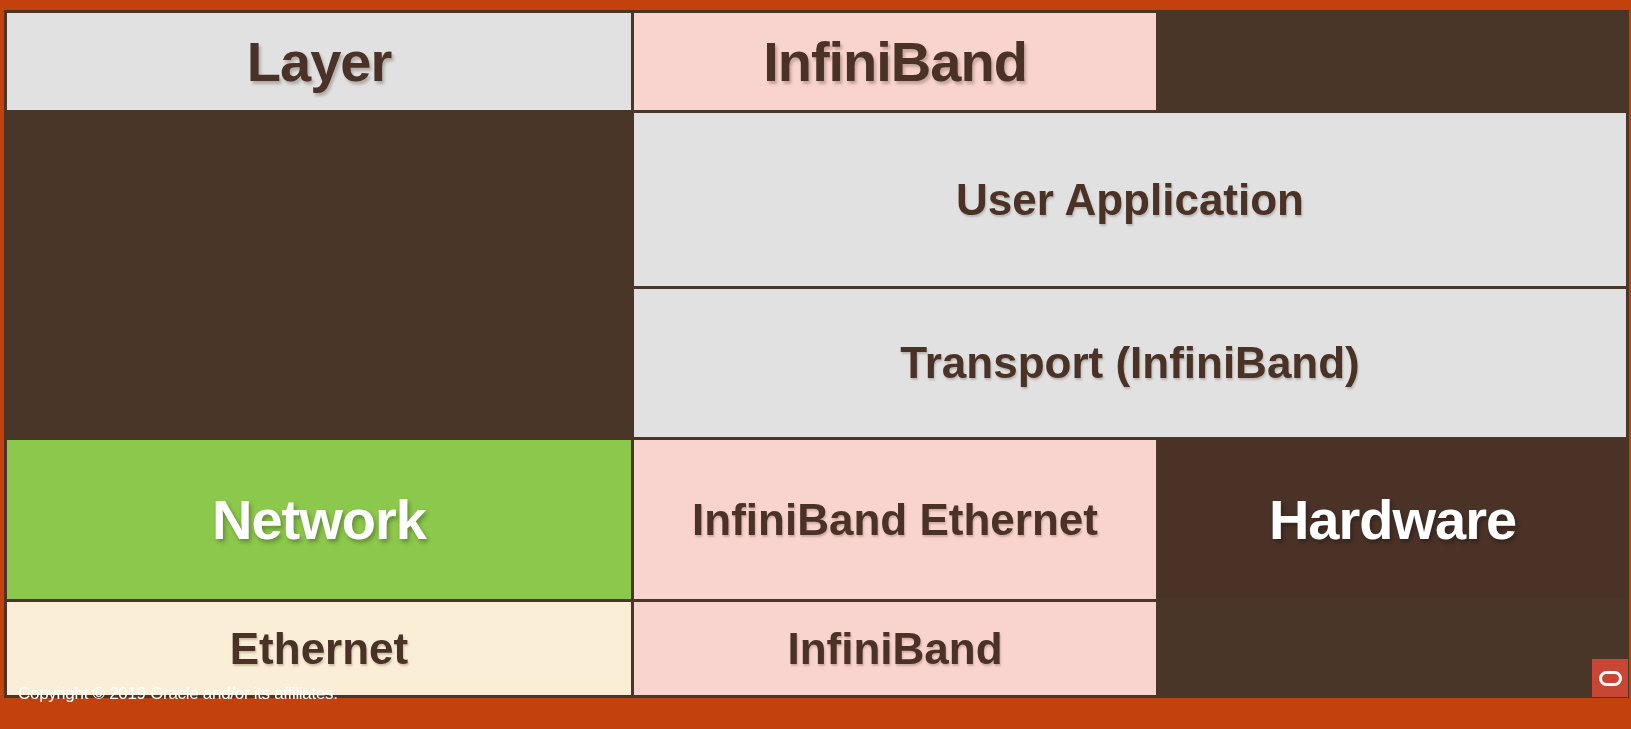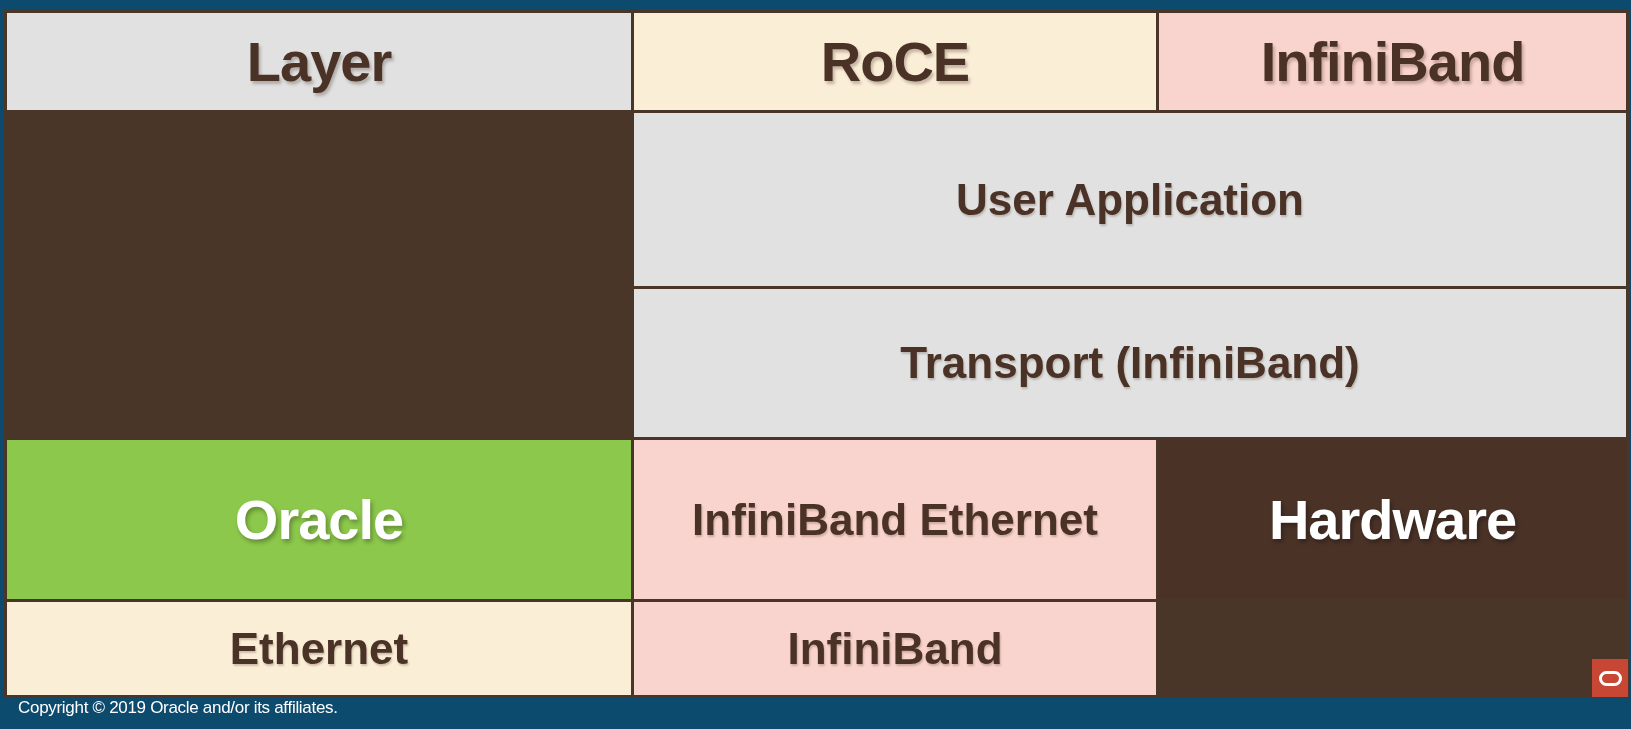--- a/index.html
+++ b/index.html
@@ -4,21 +4,21 @@
 <style>
   html, body {
     margin: 0;
     padding: 0;
     background: #000000;
   }
   .slide {
     position: relative;
     width: 1631px;
     height: 729px;
-    background: #0c4a6e;
+    background: #c2410c;
     overflow: hidden;
     font-family: "Liberation Sans", sans-serif;
   }
   .grid {
     position: absolute;
     left: 4px;
     top: 10px;
     width: 1625px;
     height: 688px;
     box-sizing: border-box;
@@ -62,21 +62,21 @@
     font-weight: bold;
     color: #4A3227;
     text-shadow: 1px 2px 2px rgba(74, 50, 39, 0.25);
   }
   .span-rows   { grid-row: 2 / span 2; grid-column: 1; }
   .span-cols   { grid-column: 2 / span 2; }
 
   .copyright {
     position: absolute;
     left: 18px;
-    top: 698px;
+    top: 684px;
     font-size: 17px;
     line-height: 20px;
     color: #FFFFFF;
     letter-spacing: -0.3px;
   }
   .oracle-logo {
     position: absolute;
     left: 1592px;
     top: 659px;
     width: 36px;
@@ -97,36 +97,33 @@
 </head>
 <body>
 
 <div class="slide">
 
   <div class="grid">
 
     <div class="cell bg-gray">
       <span class="hdr">Layer</span>
     </div>
-    <div class="cell bg-cream">
-      <span class="hdr">RoCE</span>
-    </div>
     <div class="cell bg-pink">
       <span class="hdr">InfiniBand</span>
     </div>
 
     <div class="cell bg-gray span-cols">
       <span class="val">User Application</span>
     </div>
     <div class="cell bg-gray span-cols">
       <span class="val">Transport (InfiniBand)</span>
     </div>
 
     <div class="cell bg-green">
-      <span class="rowlabel">Oracle</span>
+      <span class="rowlabel">Network</span>
     </div>
     <div class="cell bg-pink">
       <span class="val">InfiniBand Ethernet</span>
     </div>
 
     <div class="cell bg-brown">
       <span class="rowlabel">Hardware</span>
     </div>
     <div class="cell bg-cream">
       <span class="val">Ethernet</span>

